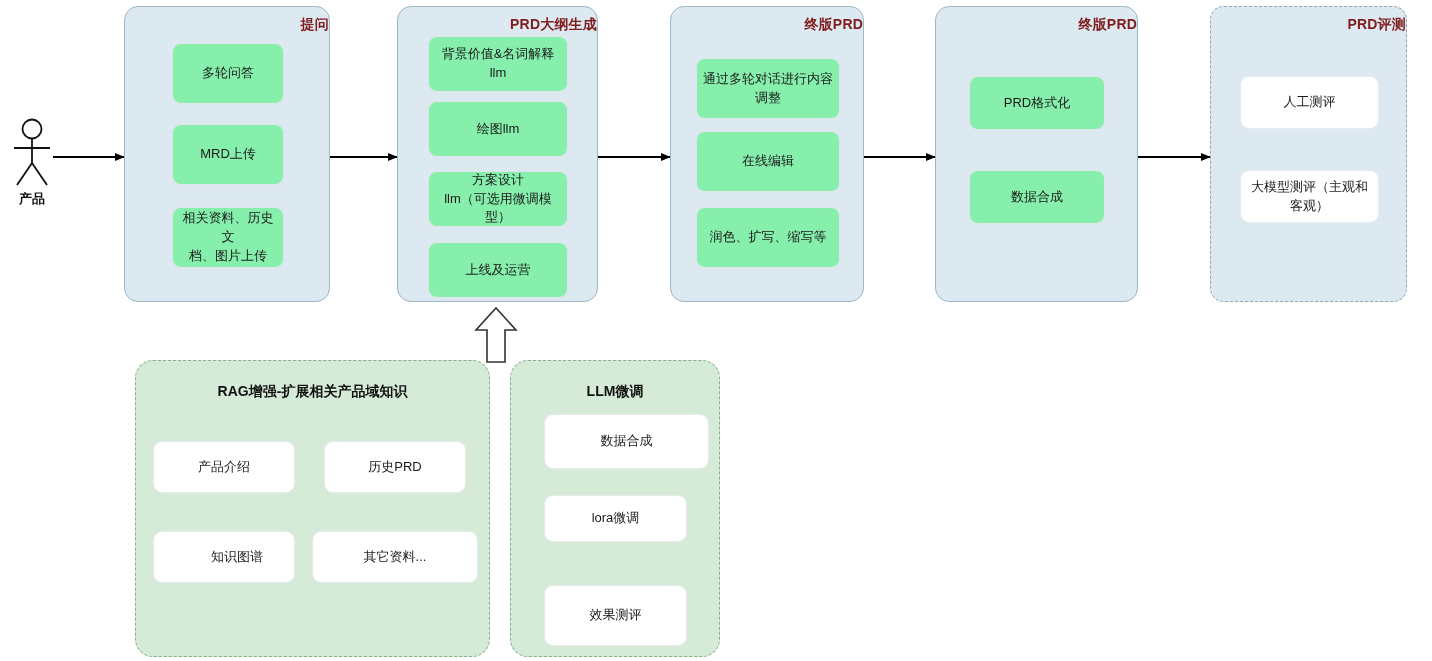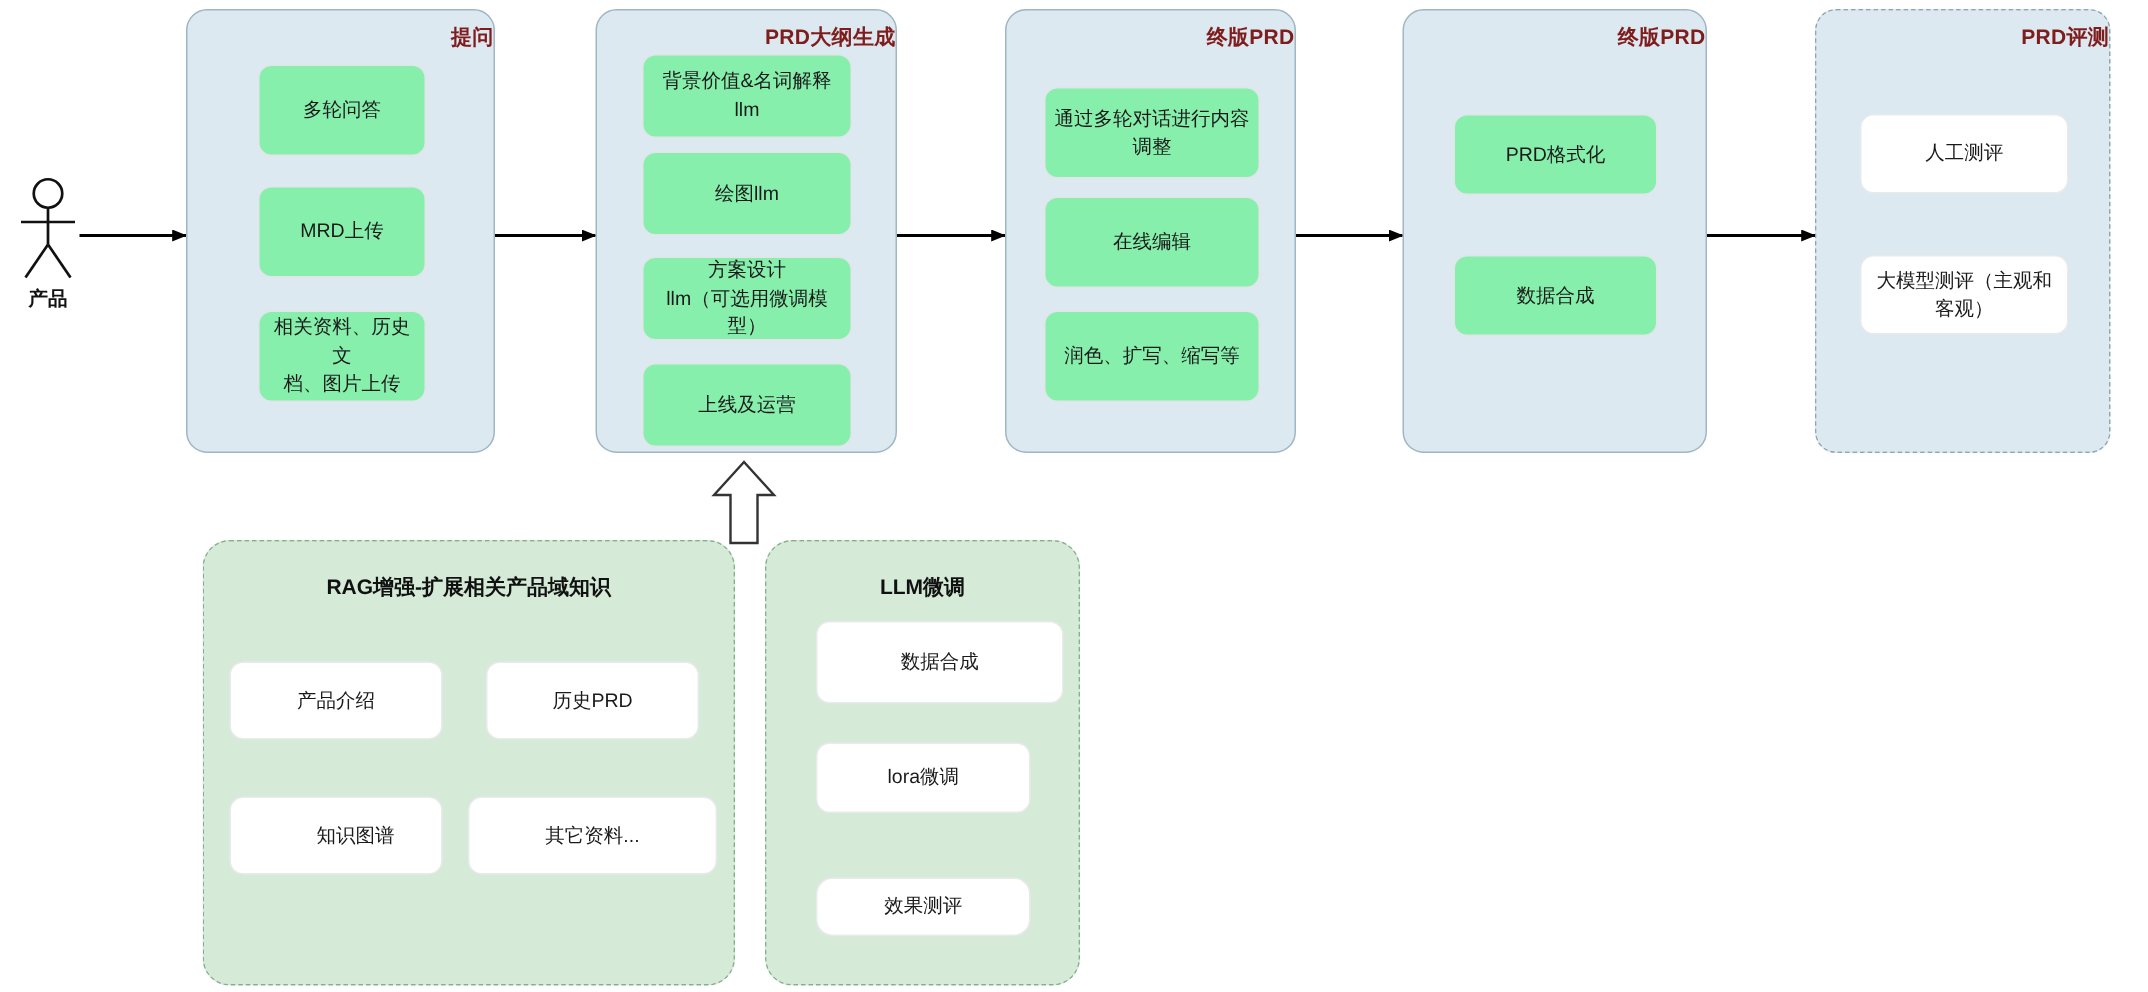--- a/index.html
+++ b/index.html
@@ -193,16 +193,16 @@
     <div class="card plain" style="left:17px; top:80px; width:142px; height:52px;">产品介绍</div>
     <div class="card plain" style="left:188px; top:80px; width:142px; height:52px;">历史PRD</div>
     <div class="card plain" style="left:17px; top:170px; width:142px; height:52px;padding-left:32px;">知识图谱</div>
     <div class="card plain" style="left:176px; top:170px; width:166px; height:52px;">其它资料...</div>
   </div>
 
   <div class="group" style="left:510px; top:360px; width:210px; height:297px;">
     <div class="group-title">LLM微调</div>
     <div class="card plain" style="left:33px; top:53px; width:165px; height:55px;">数据合成</div>
     <div class="card plain" style="left:33px; top:134px; width:143px; height:47px;">lora微调</div>
-    <div class="card plain" style="left:33px; top:224px; width:143px; height:39px;border-radius:11px;">效果测评</div>
+    <div class="card plain" style="left:33px; top:224px; width:143px; height:61px;">效果测评</div>
   </div>
 
 </div>
 
 </body></html>

